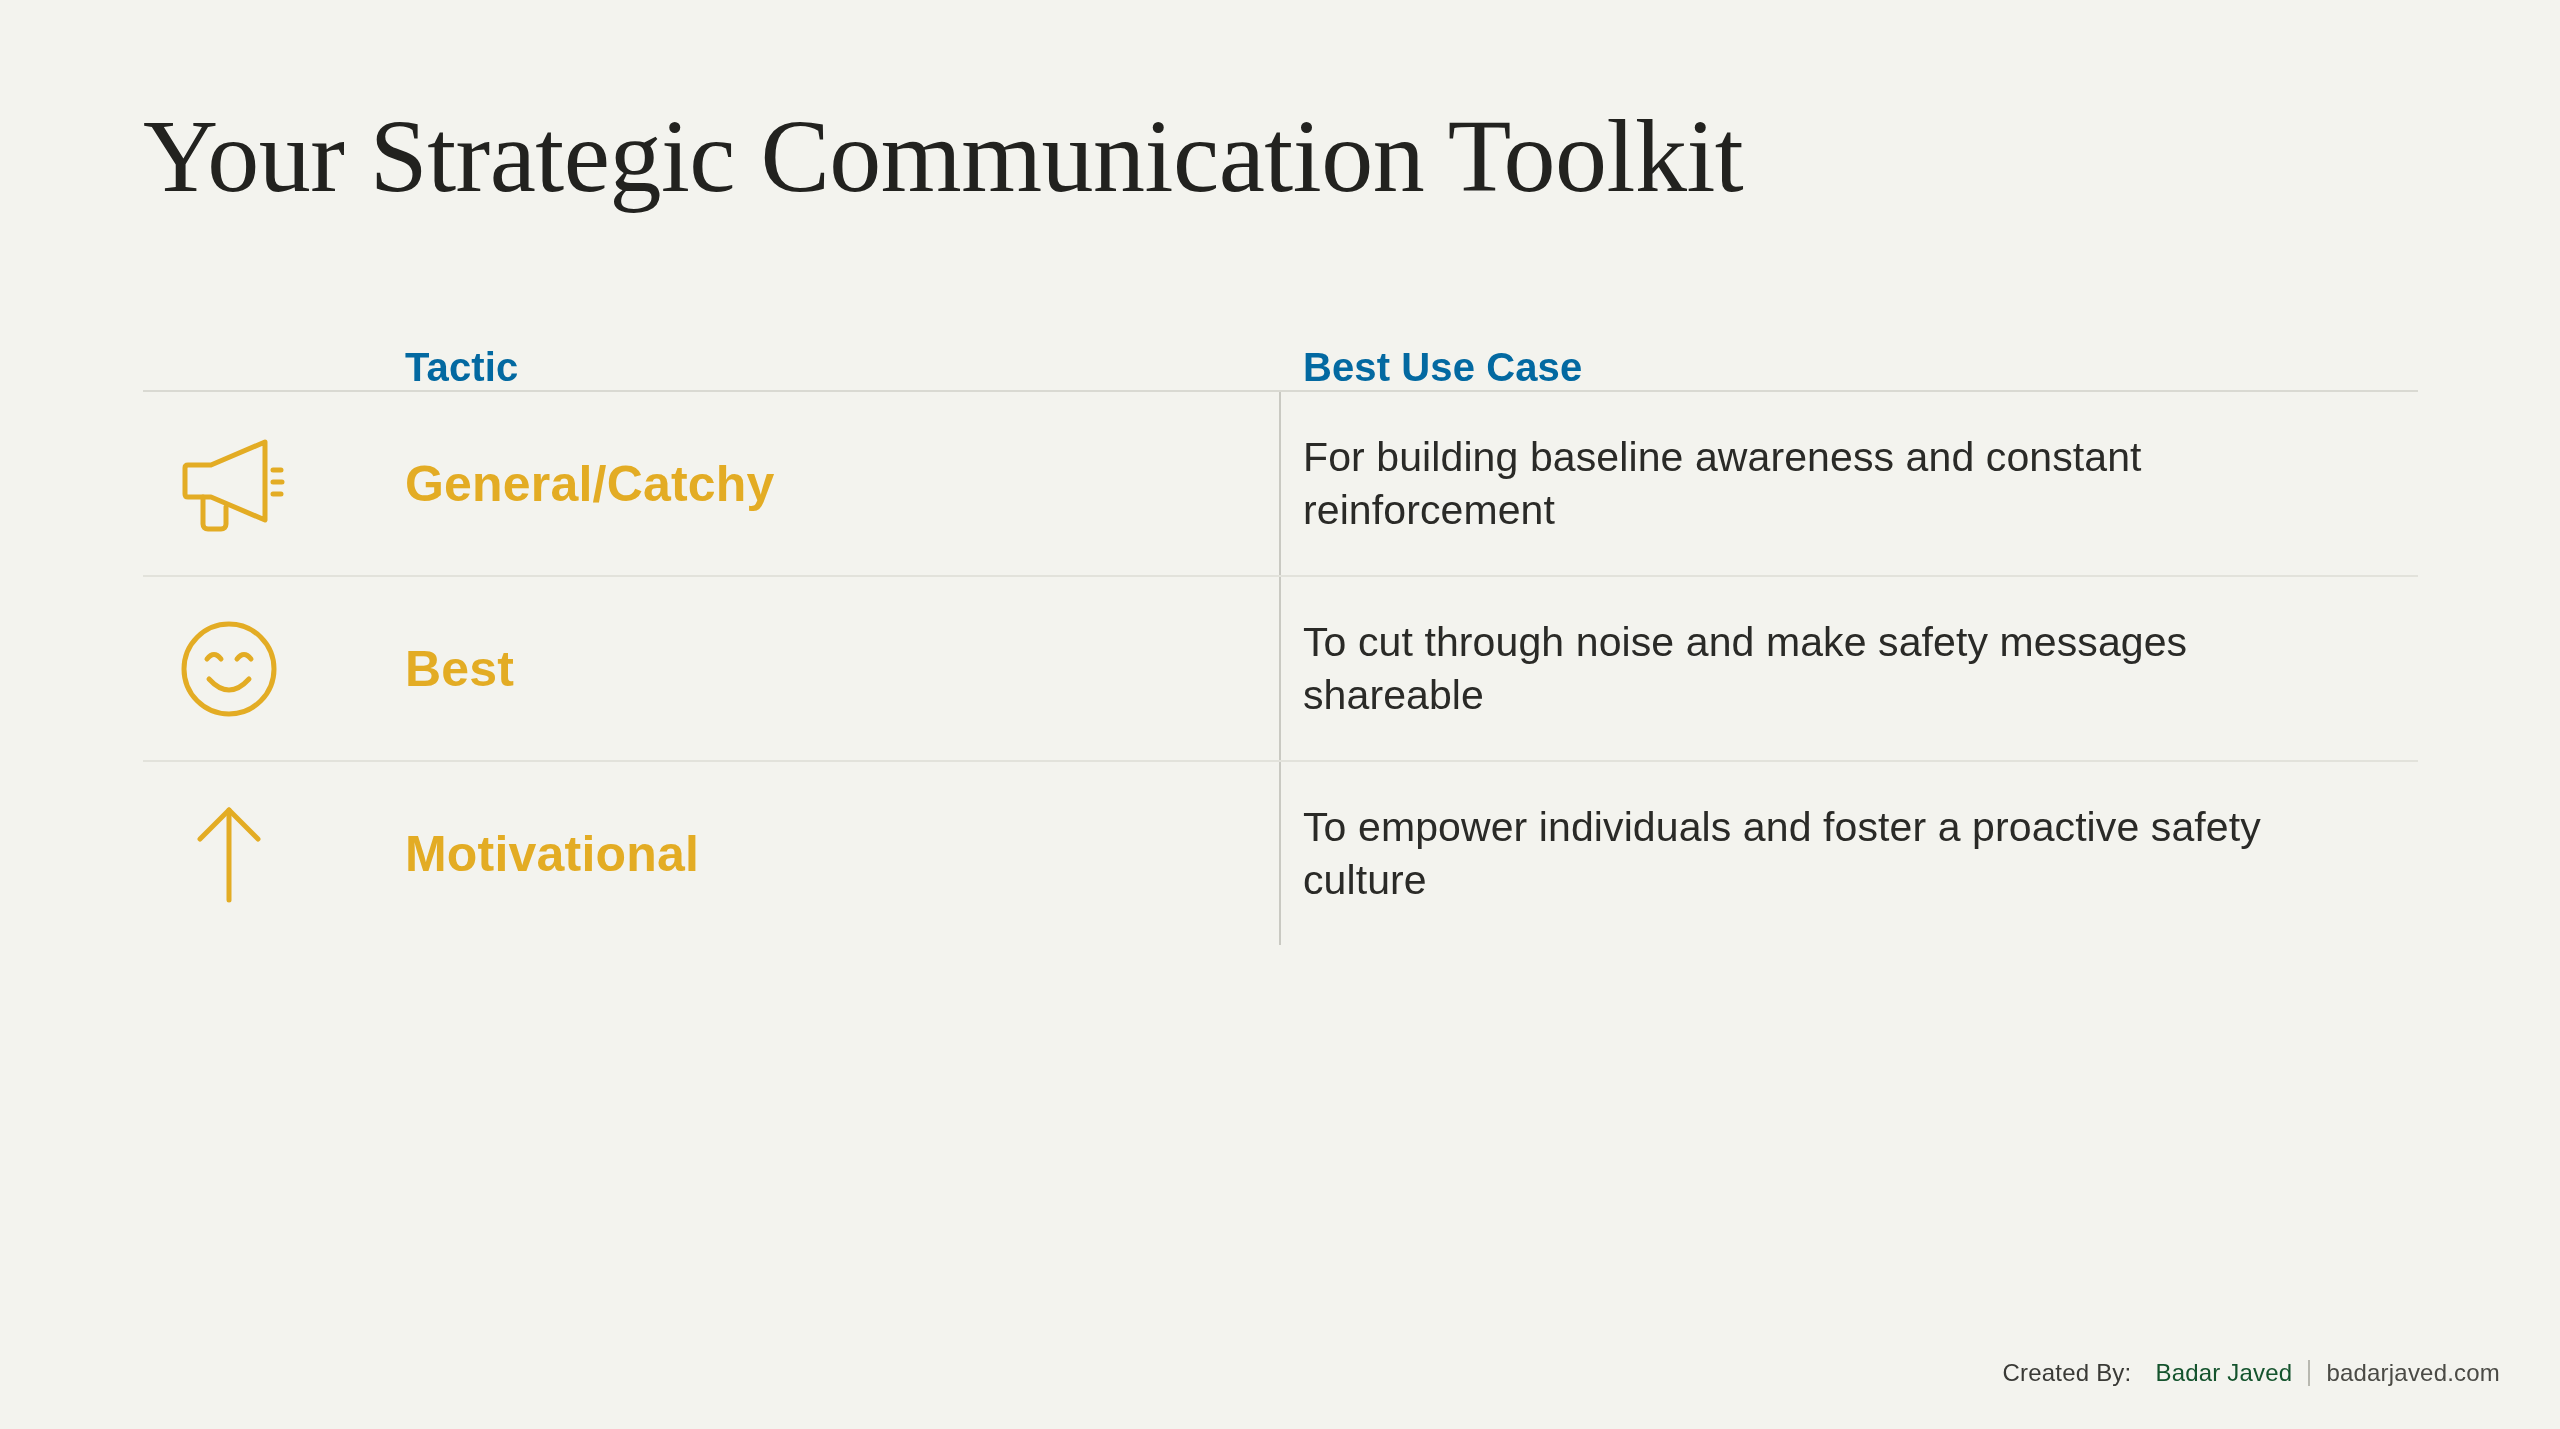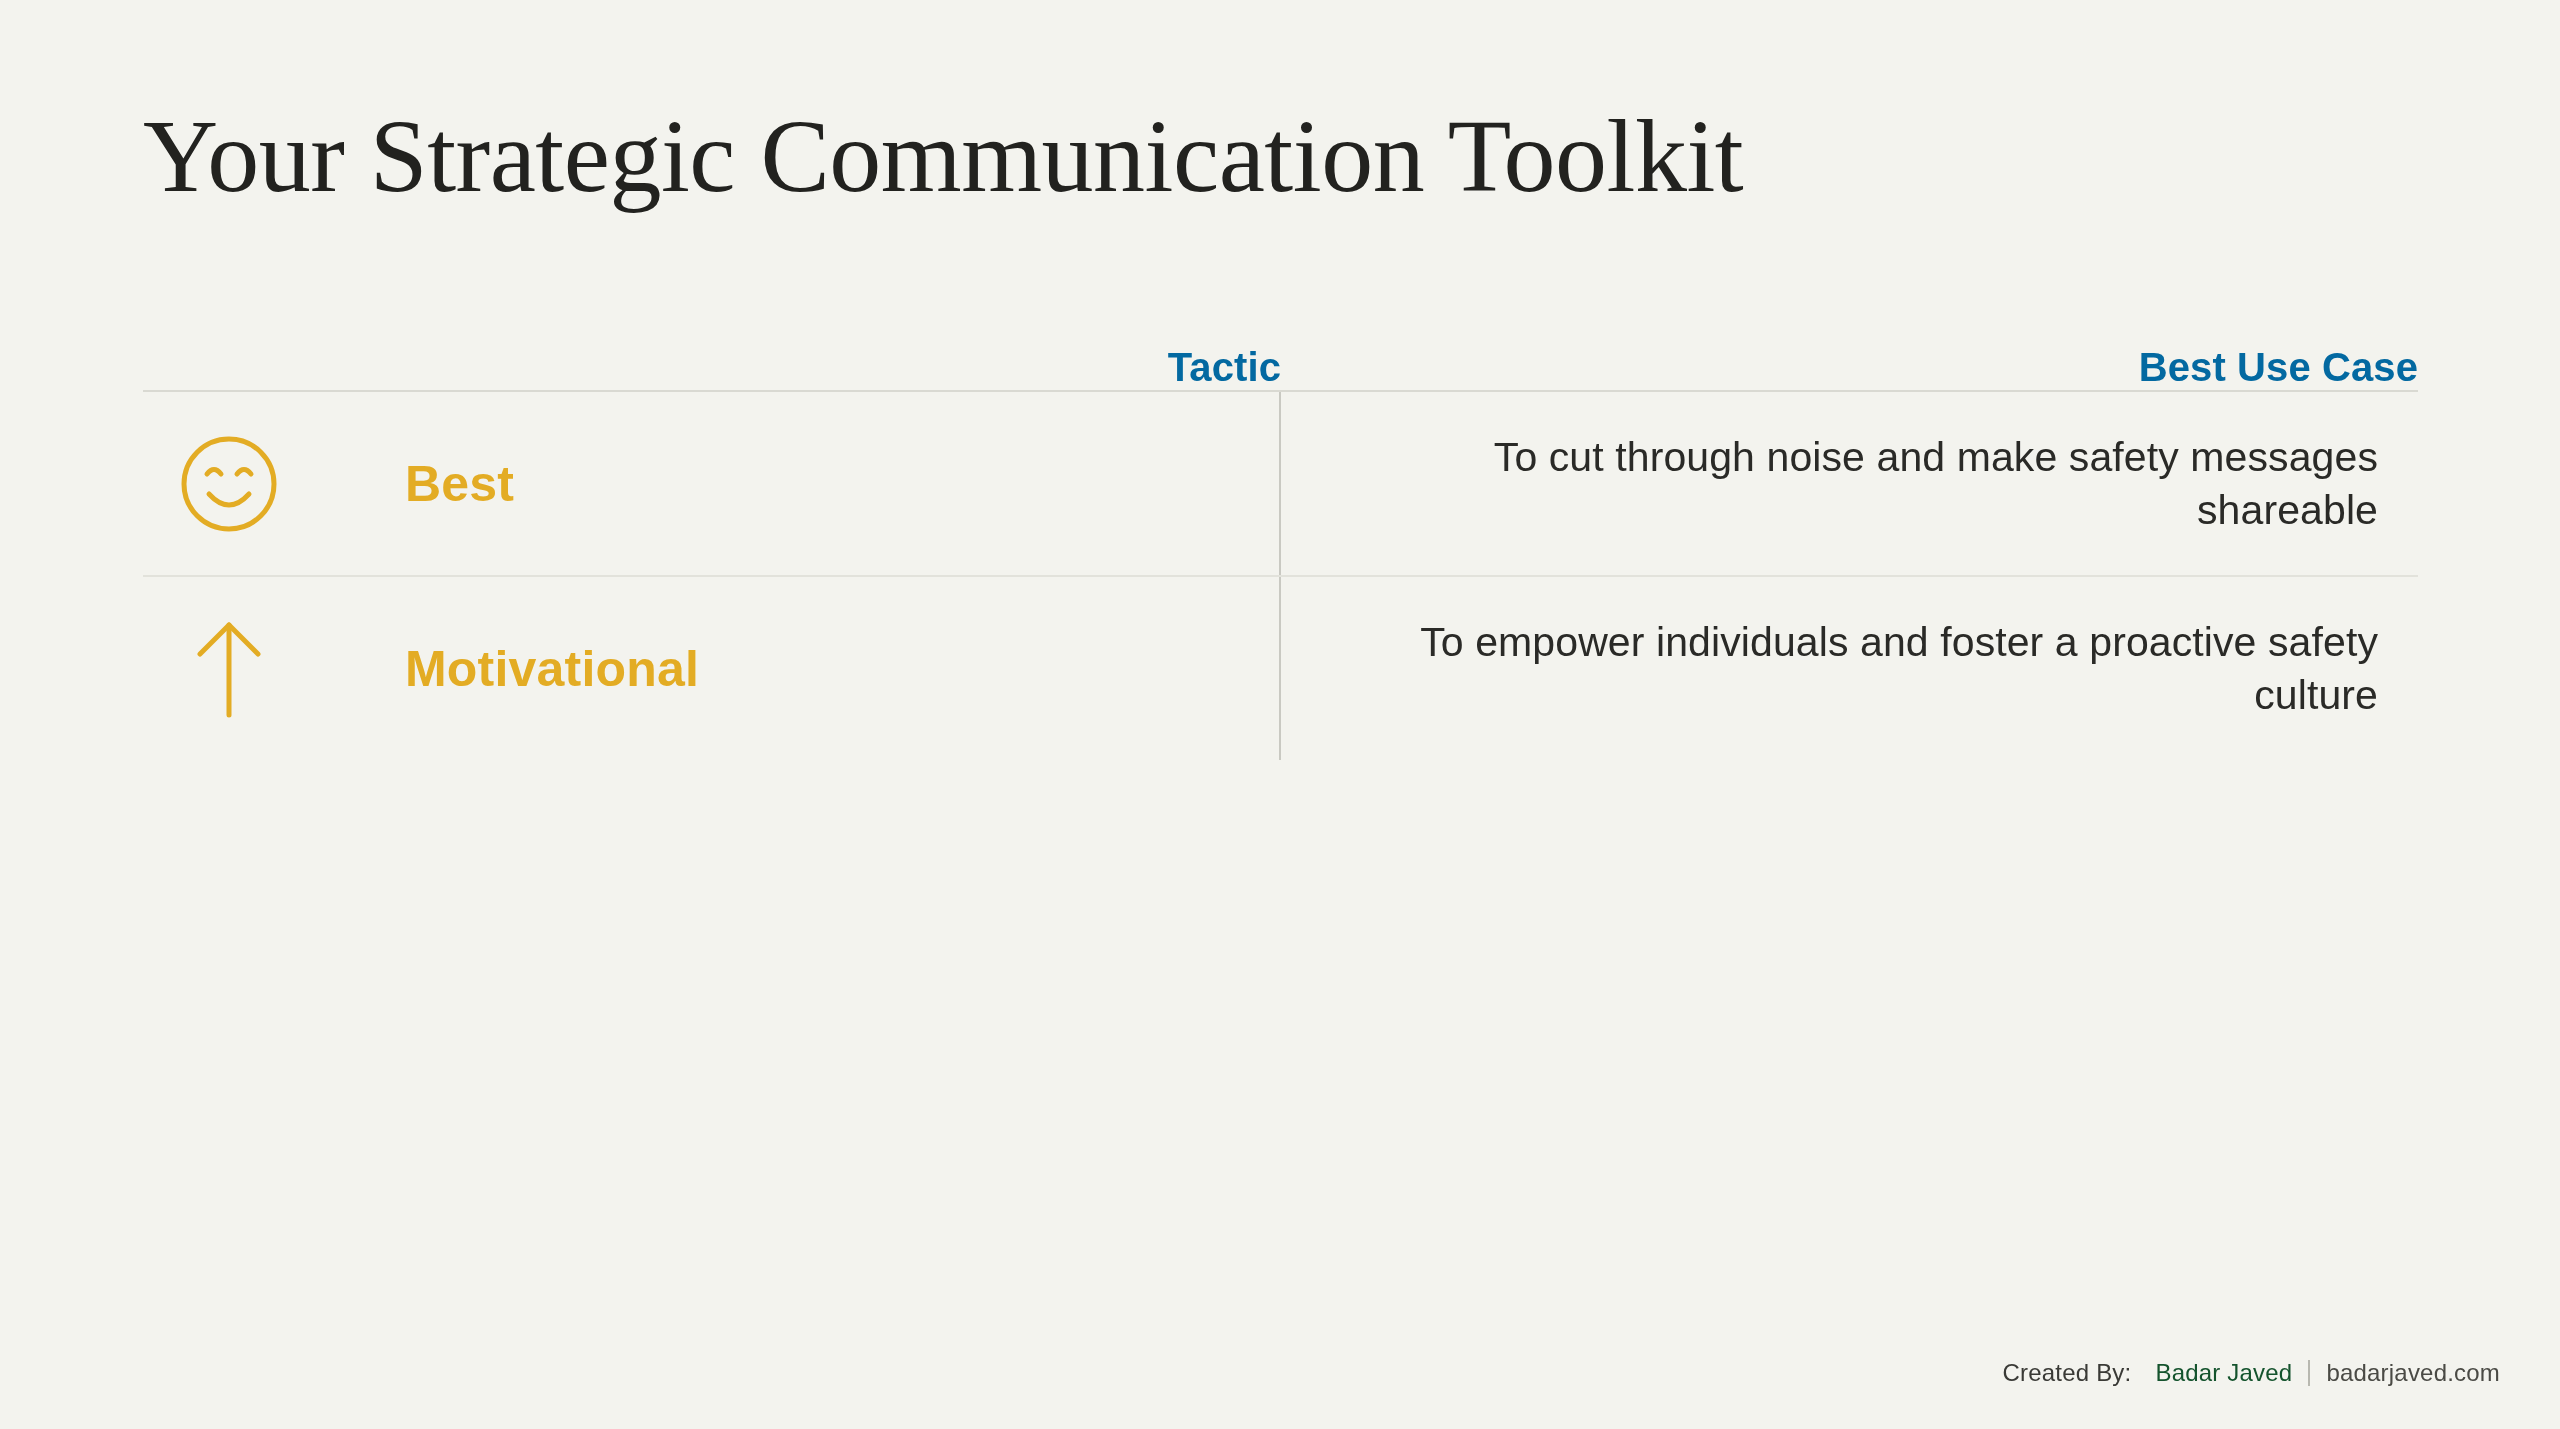--- a/index.html
+++ b/index.html
@@ -12,21 +12,20 @@
     background: #f3f3ee;
     font-family: "Liberation Sans", sans-serif;
     overflow: hidden;
   }
   .slide {
     position: relative;
     width: 2560px;
     height: 1429px;
     background: #f3f3ee;
     box-sizing: border-box;
-    text-align: right;
   }
   .title {
     position: absolute;
     left: 143px;
     top: 96px;
     font-family: "Liberation Serif", serif;
     font-size: 104px;
     font-weight: 400;
     color: #22221f;
     letter-spacing: -0.5px;
@@ -165,20 +164,37 @@
     <div class="head-row">
       <div class="col-icon"></div>
       <div class="col-tactic">
         <div class="head-label head-tactic">Tactic</div>
       </div>
       <div class="col-usecase">
         <div class="head-label">Best Use Case</div>
       </div>
     </div>
 
+    <div class="row">
+      <div class="cell-icon">
+        <div class="icon-wrap">
+          <svg width="120" height="104" viewBox="0 0 120 104" fill="none" stroke="#e3ac24" stroke-width="5" stroke-linecap="round" stroke-linejoin="round">
+            <path d="M16 36 L16 62 C16 64 17 65 19 65 L42 65 L96 88 L96 10 L42 33 L19 33 C17 33 16 34 16 36 Z"></path>
+            <path d="M34 65 L34 92 C34 95 36 97 39 97 L52 97 C55 97 57 95 57 92 L57 75"></path>
+            <path d="M104 38 L112 38 M104 50 L113 50 M104 62 L112 62"></path>
+          </svg>
+        </div>
+      </div>
+      <div class="cell-tactic">
+        <div class="tactic-text">General/Catchy</div>
+      </div>
+      <div class="cell-usecase">
+        <div class="usecase-text">For building baseline awareness and constant reinforcement</div>
+      </div>
+    </div>
 
     <div class="row">
       <div class="cell-icon">
         <div class="icon-wrap">
           <svg width="104" height="104" viewBox="0 0 104 104" fill="none" stroke="#e3ac24" stroke-width="5" stroke-linecap="round" stroke-linejoin="round">
             <circle cx="52" cy="52" r="45"></circle>
             <path d="M30 42 q7 -9 14 0"></path>
             <path d="M60 42 q7 -9 14 0"></path>
             <path d="M32 62 q20 22 40 0"></path>
           </svg>

